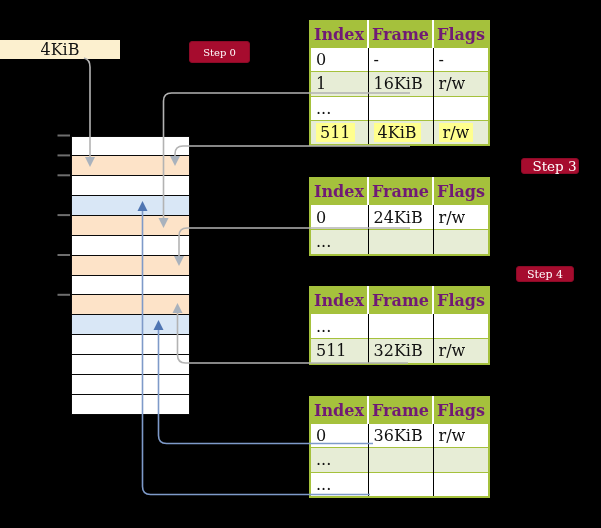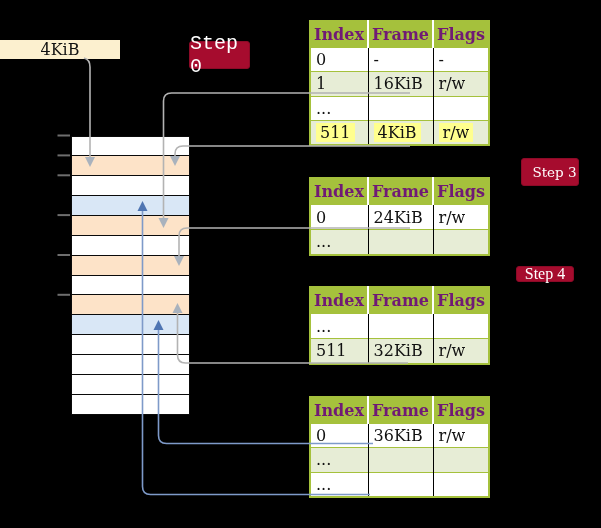--- a/index.html
+++ b/index.html
@@ -8,24 +8,24 @@
 
   
   .mem-label{position:absolute;left:0;top:40px;width:120px;height:19px;
              background:var(--cream,#fcf0cf);color:#111;font-size:16px;line-height:19px;
              text-align:center;}
 
   
   .badge{position:absolute;background:var(--badge-red,#a60c2e);color:#fff;
          border-radius:3px;box-sizing:border-box;display:flex;align-items:center;
          justify-content:center;border:1px solid #8c0a27;}
-  #badge-step0 {left:189px;top:41px;width:61px;height:28px;font-size:20px;font-family:Liberation Mono, monospace;}
+  #badge-step0 {left:189px;top:41px;width:61px;height:22px;font-size:10px;}
   #badge-steps12{left:511px;top:19px;width:85px;height:16px;font-size:13.5px;}
-  #badge-step3 {left:521px;top:158px;width:58px;height:28px;font-size:13.5px;padding-left:9px;}
-  #badge-step4 {left:516px;top:266px;width:58px;height:16px;font-size:16px;font-family:Liberation Serif, serif;}
+  #badge-step3 {left:521px;top:158px;width:58px;height:16px;font-size:13.5px;padding-left:9px;}
+  #badge-step4 {left:516px;top:266px;width:58px;height:16px;font-size:11px;}
 
   
   #frame-stack{position:absolute;left:70.5px;top:135.5px;width:119.5px;height:279px;
                box-sizing:border-box;border:1.2px solid #0a0a0a;display:flex;
                flex-direction:column;background:#fff;}
   .frame-row{flex:1;border-bottom:1.2px solid #0a0a0a;}
   .frame-row:last-child{border-bottom:none;}
   .c-white{background:#ffffff;}
   .c-peach{background:var(--peach,#fde3c8);}
   .c-blue{background:var(--light-blue,#d9e7f6);}

